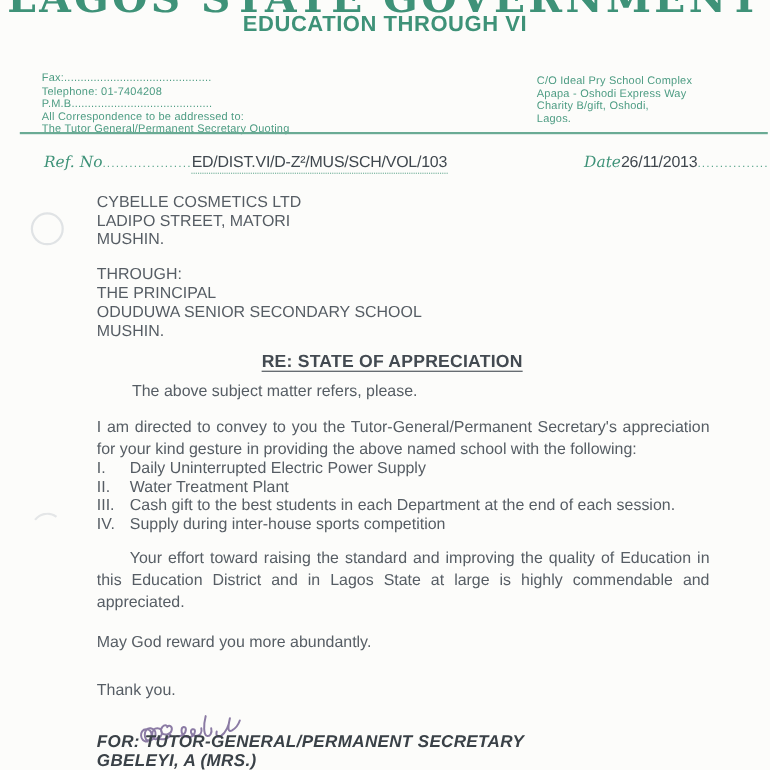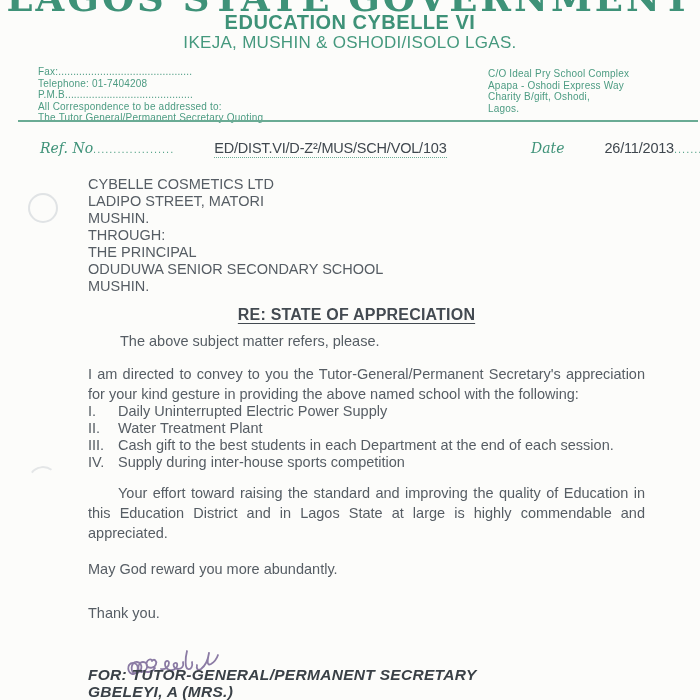--- a/index.html
+++ b/index.html
@@ -37,30 +37,30 @@
   
   .ref-row { position:absolute; top:139px; left:0; right:0; height:22px; }
   .ref-left { position:absolute; left:40px; top:0; white-space:nowrap; }
   .ref-right { position:absolute; left:531px; top:0; white-space:nowrap; }
   .green-italic {
     font-family:"DejaVu Serif", serif; font-style:italic;
     color:#3e9278; font-size:14px;
   }
   .dots { color:#5aa58c; font-size:11px; letter-spacing:1px; }
   .typed {
-    font-size:14.5px; color:#3f474e; letter-spacing:-0.2px;margin-left:40px;
+    font-size:14.5px; color:#3f474e; letter-spacing:-0.2px;
   }
   .ref-underline { border-bottom:1px dotted #6aab94; padding-bottom:1px; }
   
   .main {
     position:absolute; left:88px; top:176px; width:557px;
     font-size:14.5px; color:#565d64;
   }
   .addr-line { line-height:17px; }
-  .through-block { }
+  .through-block { margin-top:15px; }
   .subject {
     margin-top:10px; margin-left:-20px; text-align:center;
     font-weight:bold; font-size:16px; color:#434a51;
     text-decoration:underline; text-underline-offset:3px;
     letter-spacing:0.2px; line-height:20px;
   }
   .p1 { margin:6px 0 0 0; text-indent:32px; line-height:20px; }
   .p2 { margin:13px 0 0 0; text-align:justify; line-height:20px; }
   .list { margin-top:-1px; }
   .list-item { display:flex; line-height:17px; }
@@ -91,22 +91,21 @@
 </style>
 </head>
 <body>
 
 <div class="page">
 
   <div class="punch-1"></div>
   <div class="punch-2"></div>
 
   <div class="gov-title">LAGOS STATE GOVERNMENT</div>
-  <div class="district">EDUCATION CYBELLE VI</div>
-  <div class="lgas">IKEJA, MUSHIN &amp; OSHODI/ISOLO LGAS.</div>
+  <div class="district">EDUCATION THROUGH VI</div>
 
   <div class="contact-left">
     <div>Fax:.............................................</div>
     <div>Telephone: 01-7404208</div>
     <div>P.M.B...........................................</div>
     <div>All Correspondence to be addressed to:</div>
     <div>The Tutor General/Permanent Secretary Quoting</div>
   </div>
 
   <div class="office-right">

